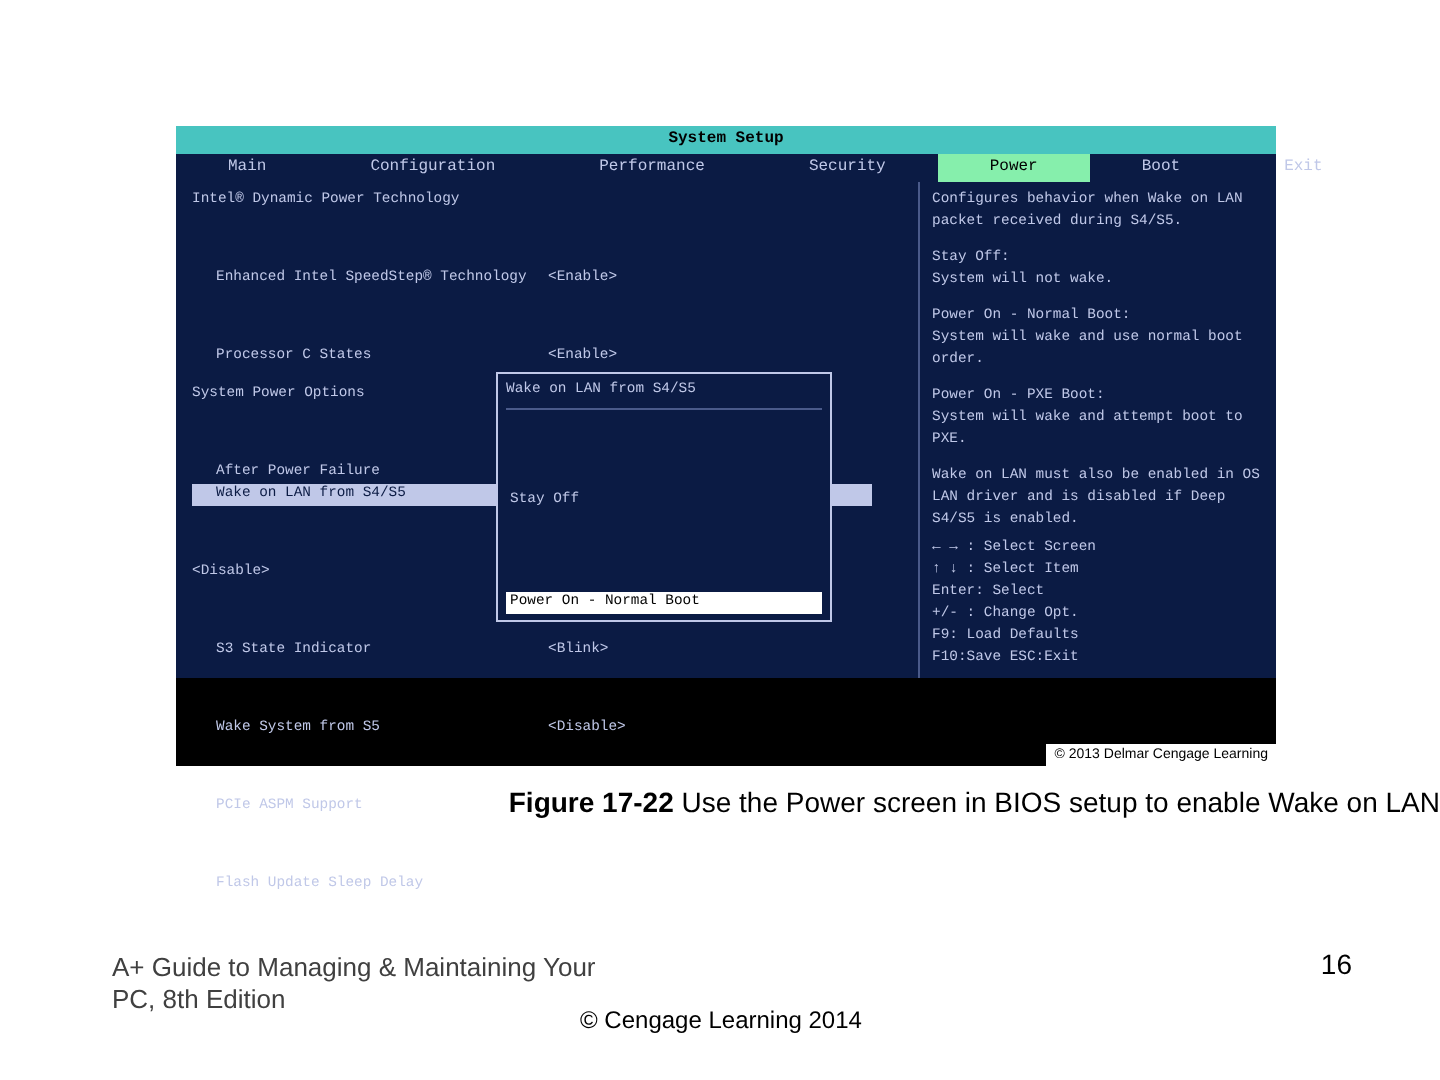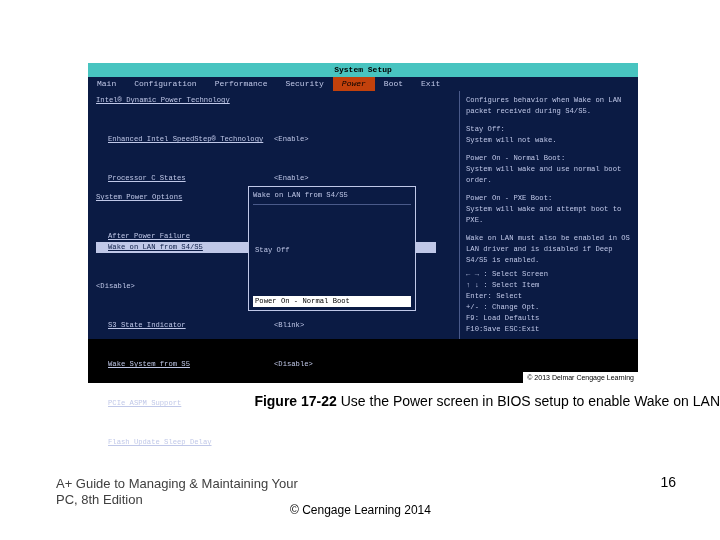--- a/index.html
+++ b/index.html
@@ -27,27 +27,26 @@
     height: 14px;
   }
   .menubar {
     background: #0b1b44;
     height: 14px;
     display: flex;
     font: 8px/14px "Courier New", monospace;
     color: #c0c8e8;
   }
   .menu-item {
-    padding: 0 9px;
+    padding: 0 26px;
     white-space: nowrap;
   }
   .menu-item.active {
-    background: #c2410c;
-    color: #000;
-    font-style: italic;
+    background: #86efac;
+    color: #000;
   }
   .body-area {
     display: flex;
     height: 248px;
     background: #0b1b44;
     color: #c0c8e8;
     font: 7.2px/11px "Courier New", monospace;
   }
   .left {
     width: 372px;
@@ -55,21 +54,21 @@
     border-right: 1px solid #4a5a8a;
     position: relative;
   }
   .right {
     width: 178px;
     padding: 4px 6px;
     display: flex;
     flex-direction: column;
   }
   .row { display: flex; margin-top: 28px; }
-  .lbl { display:inline-block; white-space: pre; text-decoration: underline; }
+  .lbl { display:inline-block; white-space: pre; }
   .val { display:inline-block; white-space: pre; }
   .lbl-indent { padding-left: 12px; }
   .lbl-w { width: 178px; }
   .highlight-row {
     background: #c0c8e8;
     color: #0b1b44;
     display: flex;
     width: 340px;
   }
   .popup {

